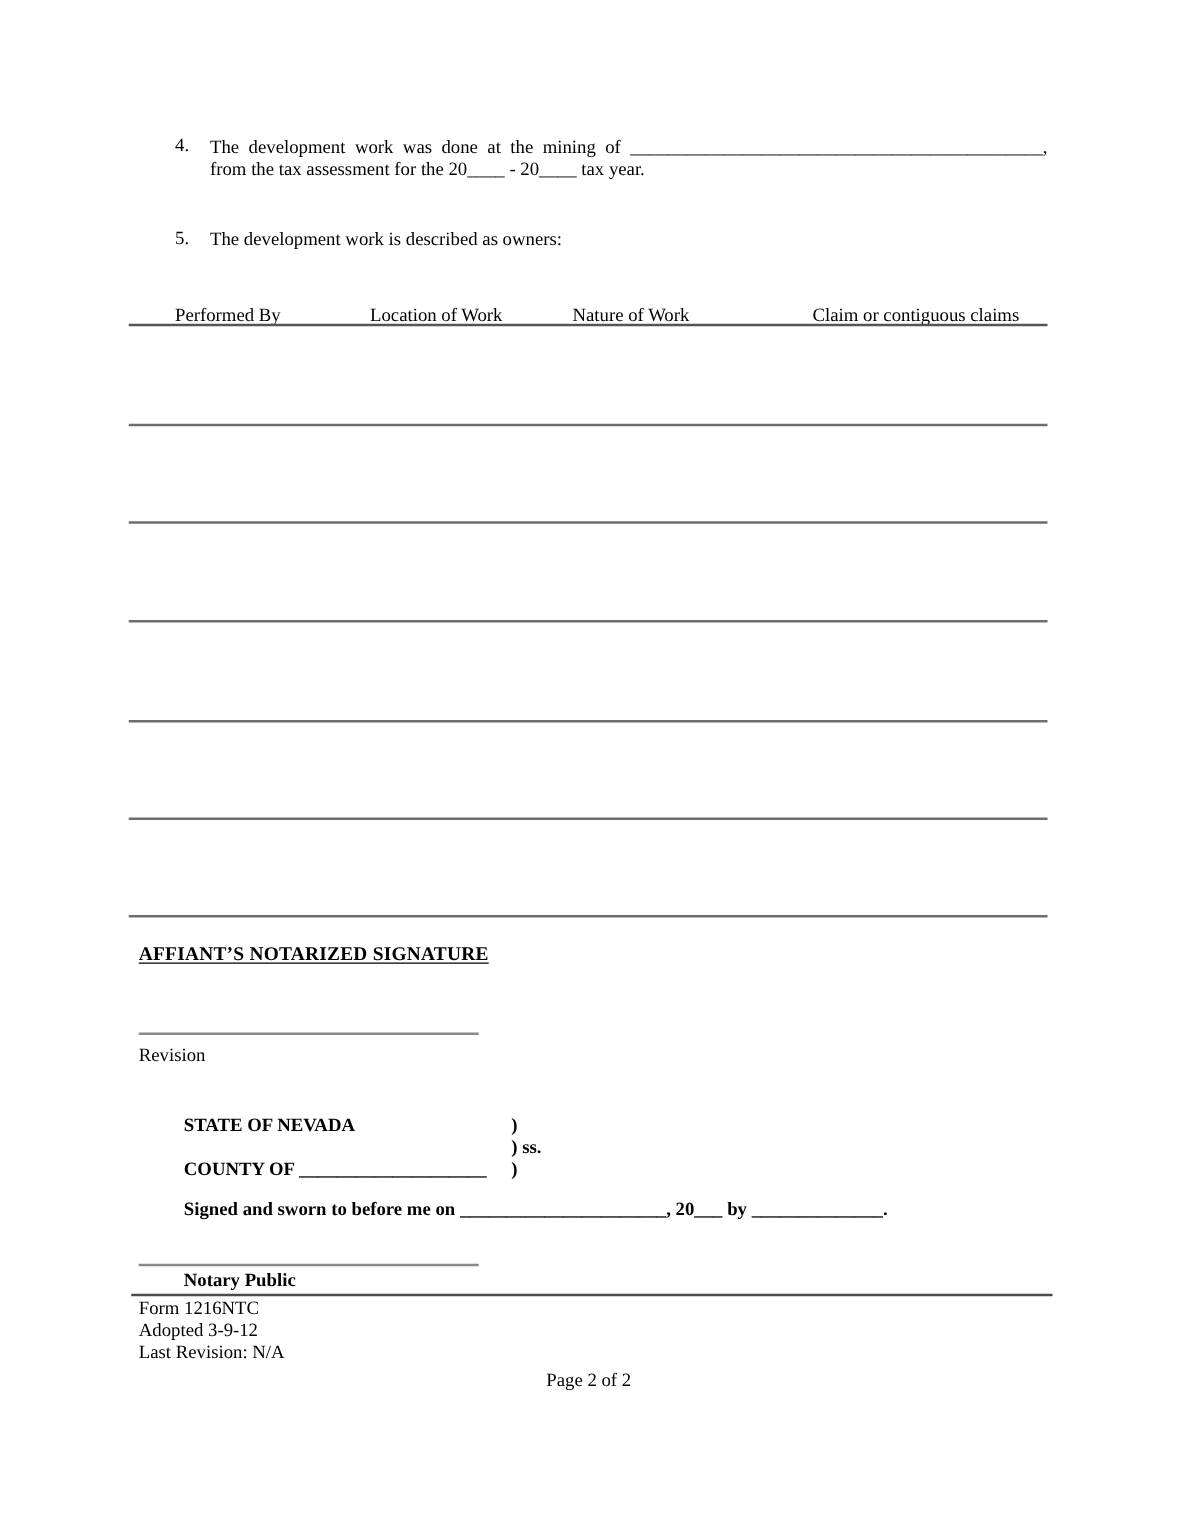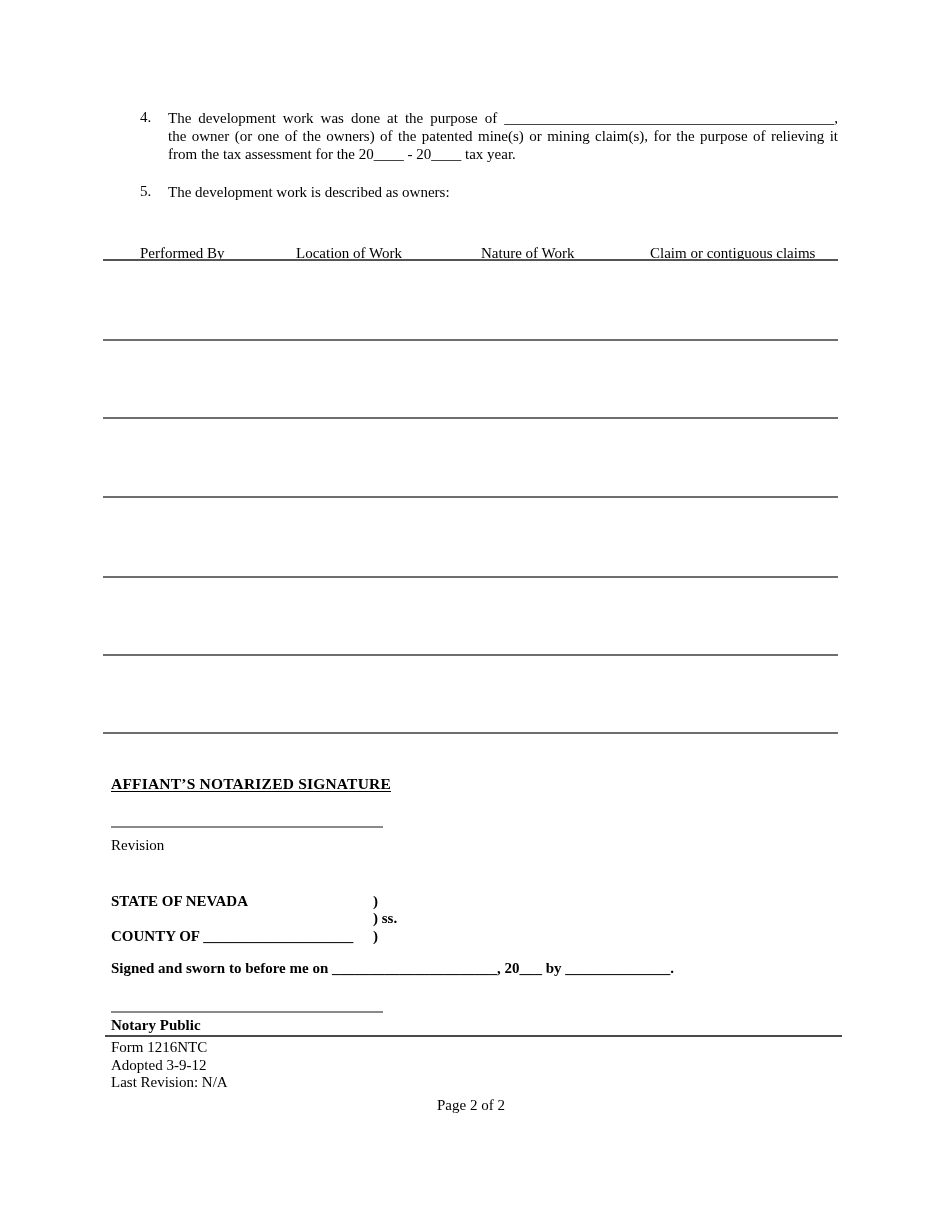--- a/index.html
+++ b/index.html
@@ -37,56 +37,54 @@
     position: absolute;
     left: 111px;
     width: 272px;
     height: 2px;
     background: #8a8a8a;
   }
 
   
   .col-head { position: absolute; top: 245px; white-space: nowrap; }
 
-  .bold { font-weight: bold; }
+  .bold { font-weight: bold; margin-left: 36px; }
   .heading-underline {
     font-weight: bold;
     font-size: 15.5px;
     text-decoration: underline;
     text-underline-offset: 2px;
     letter-spacing: 0.2px;
     white-space: nowrap;
-    margin-top: 20px;
   }
   .nowrap { white-space: nowrap; }
 </style>
 </head>
 <body>
 
 <div class="page">
 
   <div class="item" style="top:109px;">
     <span class="item-num">4.</span>
     <div class="item-body">
-      <div class="jline">The development work was done at the purpose of ____________________________________________,</div>
-      <div class="jline">the owner (or one of the owners) of the patented mine(s) or mining claim(s), for the purpose of relieving it</div>
+      <div class="jline">The development work was done at the mining of ____________________________________________,</div>
       <div class="lline">from the tax assessment for the 20____ - 20____ tax year.</div>
     </div>
   </div>
 
   <div class="item" style="top:183px;">
     <span class="item-num">5.</span>
     <div class="item-body">
       <div class="lline">The development work is described as owners:</div>
     </div>
   </div>
 
   <div class="col-head" style="left:140px;">Performed By</div>
   <div class="col-head" style="left:296px;text-align:right;">Location of Work</div>
-  <div class="col-head" style="left:481px;">Nature of Work</div>
+  <div class="col-head" style="left:458px;">Nature of Work</div>
   <div class="col-head" style="left:650px;">Claim or contiguous claims</div>
 
   <div class="rule" style="top:259px; background:#555555;"></div>
 
   <div class="rule" style="top:339px;"></div>
   <div class="rule" style="top:417px;"></div>
   <div class="rule" style="top:496px;"></div>
   <div class="rule" style="top:576px;"></div>
   <div class="rule" style="top:654px;"></div>
   <div class="rule" style="top:732px;"></div>

